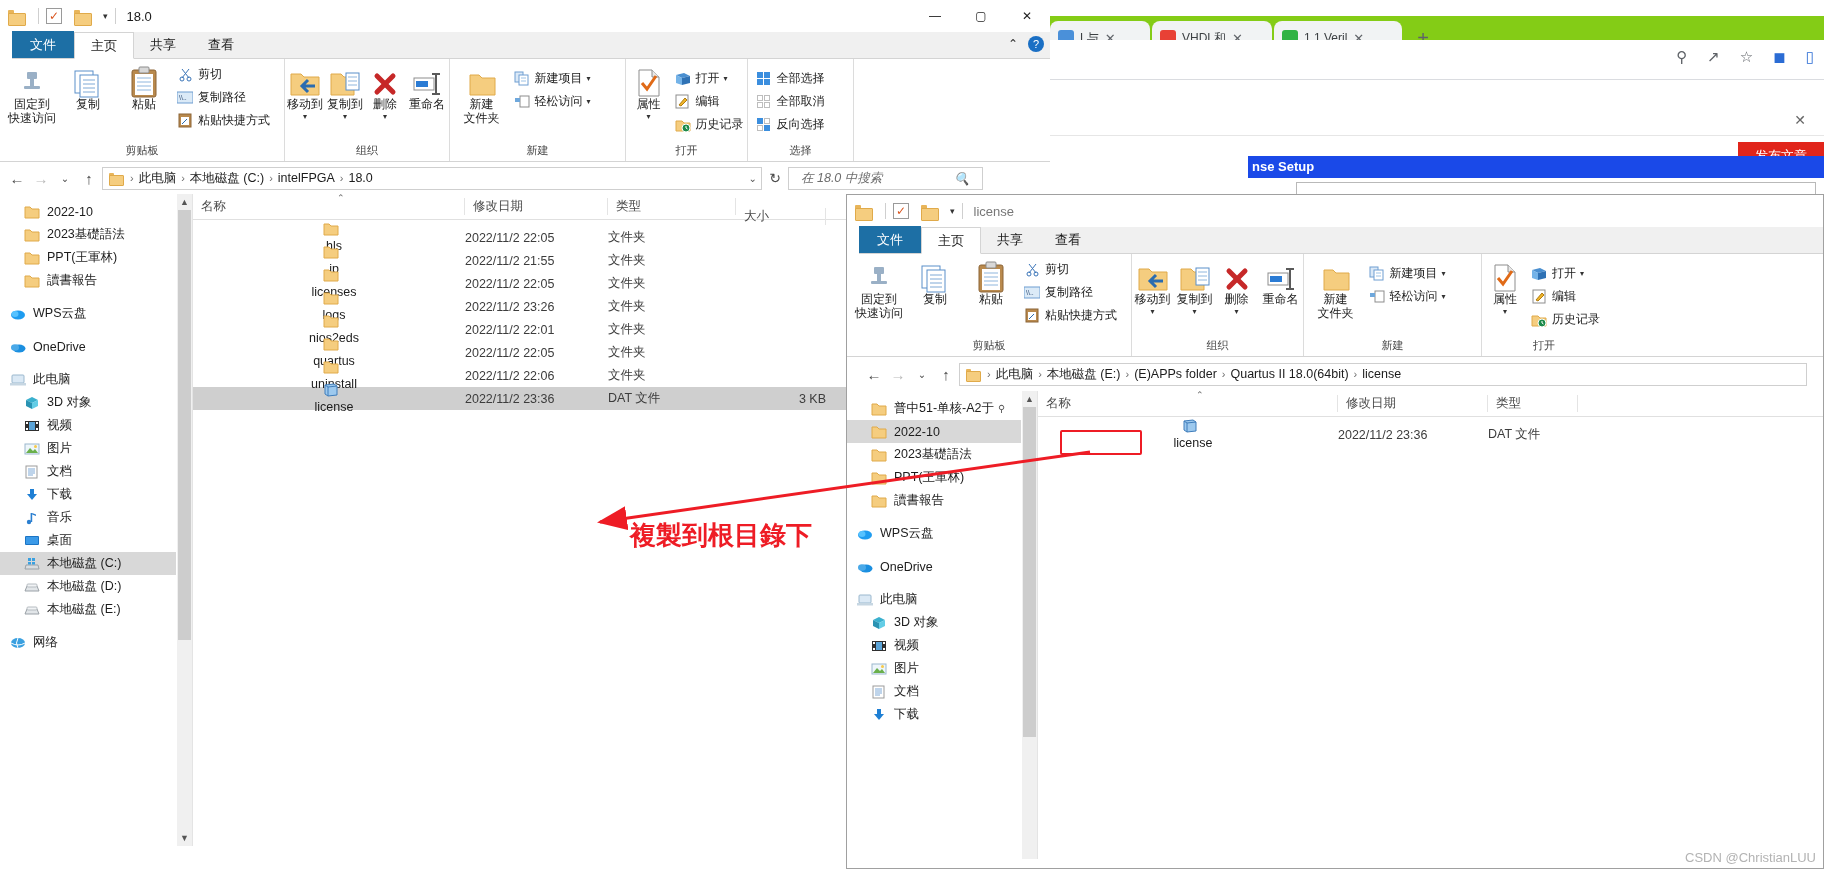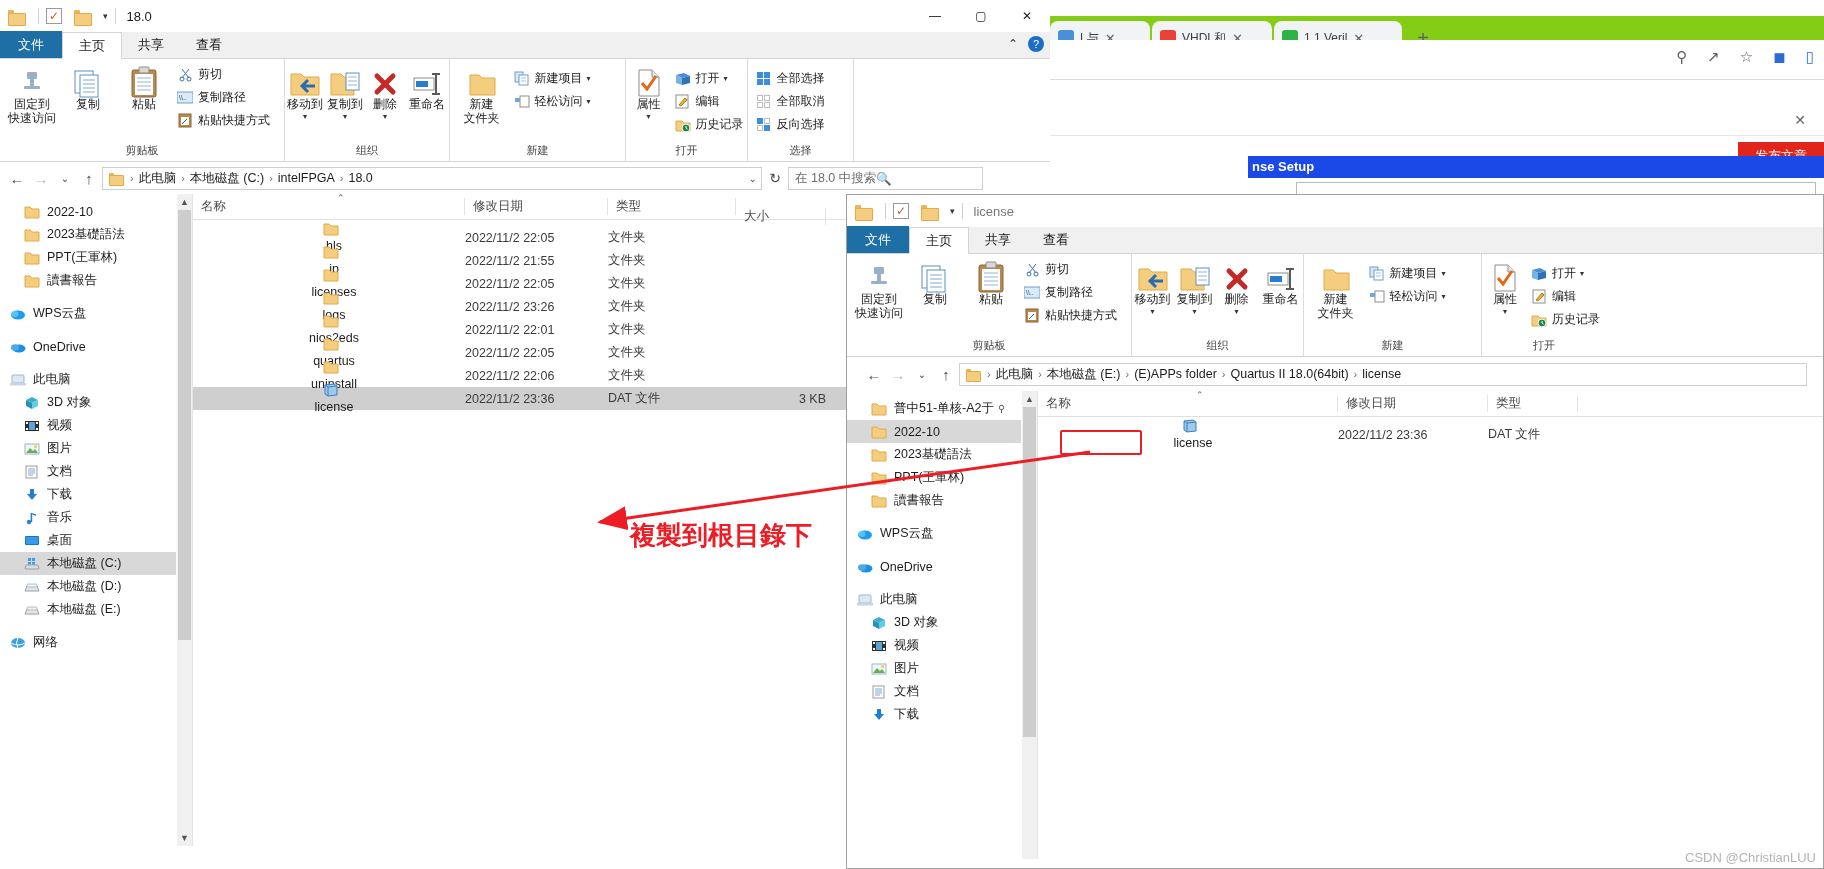--- a/index.html
+++ b/index.html
@@ -49,21 +49,21 @@
   .ex-title { height:32px; background:#ffffff; display:flex; align-items:center; padding-left:8px; position:relative; }
   .qat-ic { width:16px; height:16px; margin-right:6px; }
   .sep-v { width:1px; height:16px; background:#cfcfcf; margin:0 7px; }
   .ex-title .ttl { font-size:13px; color:#1a1a1a; margin-left:4px; }
   .wincap { position:absolute; top:0; display:flex; height:32px; }
   .wincap div { width:46px; height:32px; display:flex; align-items:center; justify-content:center;
                 font-size:12px; color:#222; }
 
   
   .ex-tabs { height:27px; background:#f0f0f0; display:flex; align-items:flex-end; position:relative;
-             border-bottom:1px solid #d4d4d4; }
+             border-bottom:1px solid #d4d4d4;margin-left:12px; }
   .ex-tab { height:27px; padding:0 16px; display:flex; align-items:center; font-size:13px; color:#1c1c1c; }
   .ex-tab.file { background:#1d6fa5; color:#fff; padding:0 18px; }
   .ex-tab.active { background:#fff; border:1px solid #d4d4d4; border-bottom:1px solid #fff; position:relative; top:1px; }
   .ex-help { position:absolute; right:6px; top:4px; display:flex; align-items:center; gap:10px; font-size:12px; color:#333; }
   .help-circle { width:16px; height:16px; border-radius:50%; background:#1a6fc4; color:#fff;
                  font-size:11px; display:flex; align-items:center; justify-content:center; }
 
   
   .ribbon { background:#ffffff; border-bottom:1px solid #d4d4d4; position:relative; display:flex; }
   .rb-group { position:relative; display:flex; flex-direction:column; align-items:center;
@@ -79,21 +79,21 @@
   .caret { font-size:8px; color:#333; }
 
   
   .ex-addr { height:30px; display:flex; align-items:center; background:#fff; padding:0 6px; gap:2px; }
   .navbtn { width:22px; text-align:center; font-size:15px; color:#4a4a4a; }
   .navbtn.dim { color:#b9b9b9; }
   .crumbbox { flex:1; height:23px; border:1px solid #cfcfcf; background:#fff; display:flex; align-items:center;
               padding:0 4px; font-size:12.5px; color:#1c1c1c; overflow:hidden; }
   .crumbbox .sepa { color:#6d6d6d; margin:0 5px; font-size:11px; }
   .searchbox { width:195px; height:23px; border:1px solid #cfcfcf; background:#fff; display:flex; align-items:center;
-               padding:0 6px; font-size:12.5px; color:#6c6c6c; justify-content:flex-start; }
+               padding:0 12px; font-size:12.5px; color:#6c6c6c; justify-content:space-between;font-style:italic; }
 
   
   .ex-body { display:flex; background:#fff; position:relative; }
   .navpane { width:176px; background:#fff; padding-top:6px; overflow:hidden; position:relative; }
   .nav-item { height:23px; display:flex; align-items:center; font-size:12.5px; color:#1c1c1c; padding-left:8px; white-space:nowrap; }
   .nav-item.sel { background:#d8d8d8; }
   .nav-item .nic { width:20px; height:16px; margin-right:5px; display:flex; align-items:center; justify-content:center; }
   .nav-indent1 { padding-left:22px; }
   .navscroll { position:absolute; right:0; top:0; width:15px; height:100%; background:#f0f0f0; }
   .navscroll .up,.navscroll .dn { height:16px; text-align:center; font-size:9px; color:#555; line-height:16px; }

